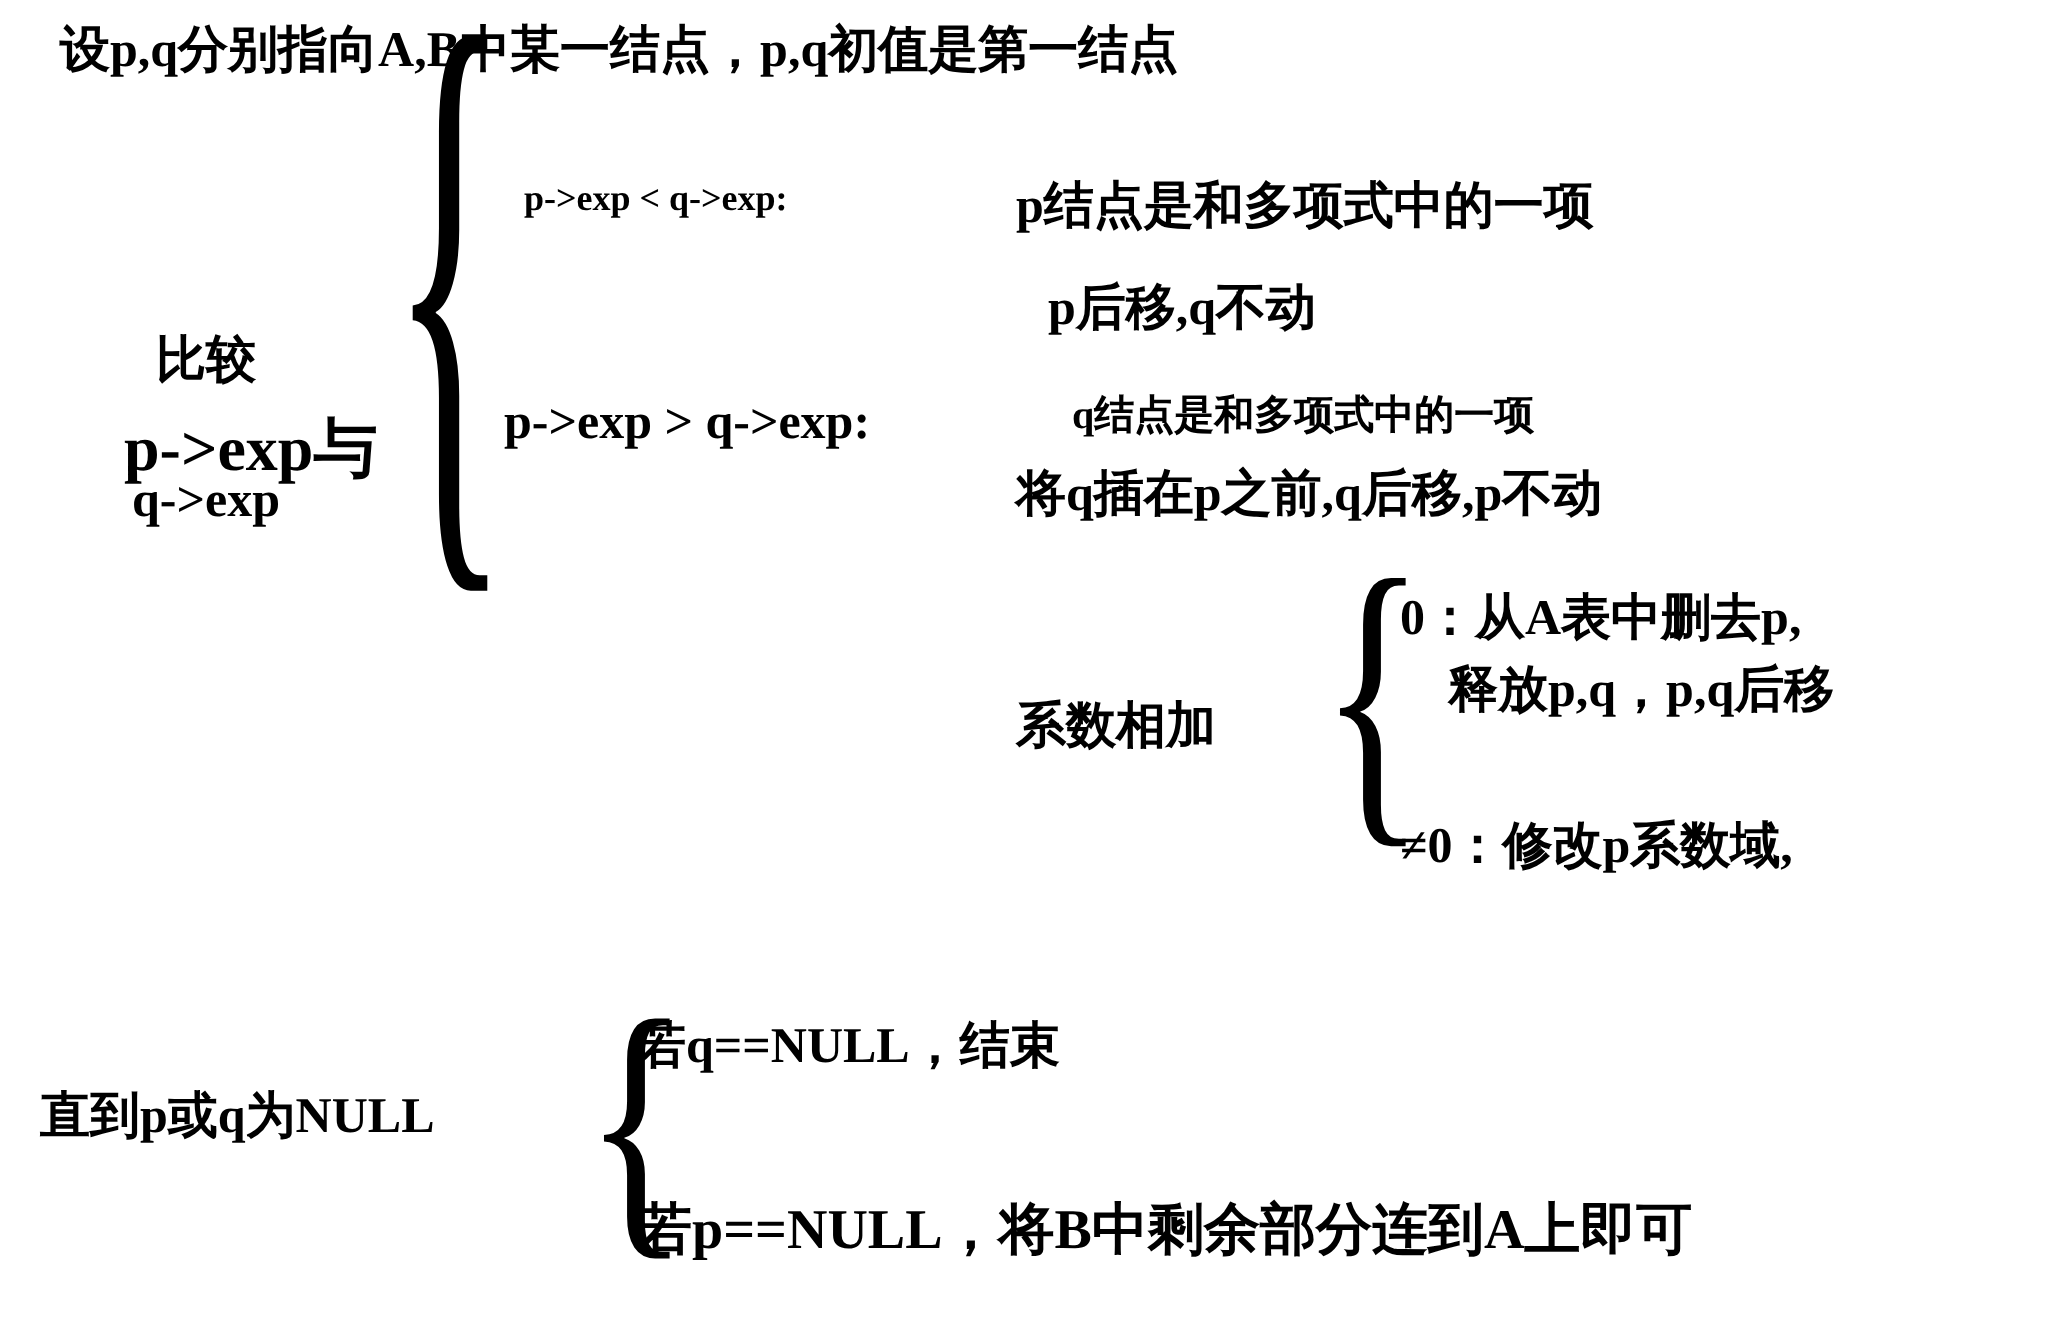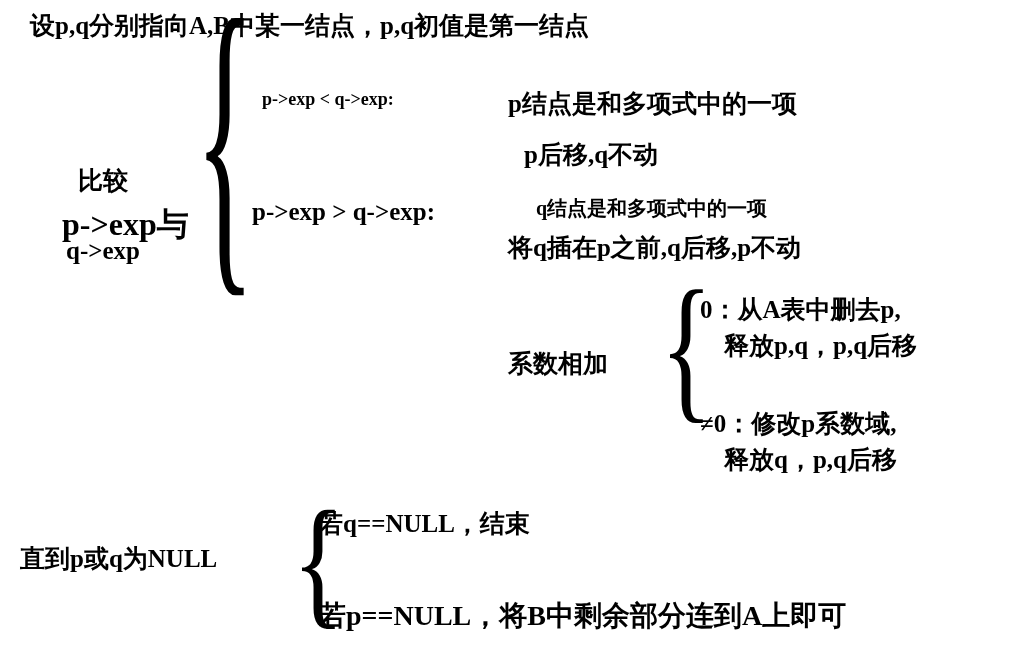--- a/index.html
+++ b/index.html
@@ -116,20 +116,19 @@
   <div class="txt" id="res-gt-2">将q插在p之前,q后移,p不动</div>
 
   <div class="txt" id="sum-label">系数相加</div>
 
   <div class="brace" id="brace-sum">{</div>
 
   <div class="txt" id="sum-zero-1"><span>0：</span><span>从A表中删去p,</span></div>
   <div class="txt" id="sum-zero-2">释放p,q，p,q后移</div>
 
   <div class="txt" id="sum-nonzero-1"><span>≠0：</span><span>修改p系数域,</span></div>
-  <div class="txt" id="sum-nonzero-2">释放q，p,q后移</div>
 
   <div class="txt" id="until-label">直到p或q为NULL</div>
   <div class="brace" id="brace-until">{</div>
   <div class="txt" id="until-q">若q==NULL，结束</div>
   <div class="txt" id="until-p">若p==NULL，将B中剩余部分连到A上即可</div>
 
 </div>
 
 </body></html>

